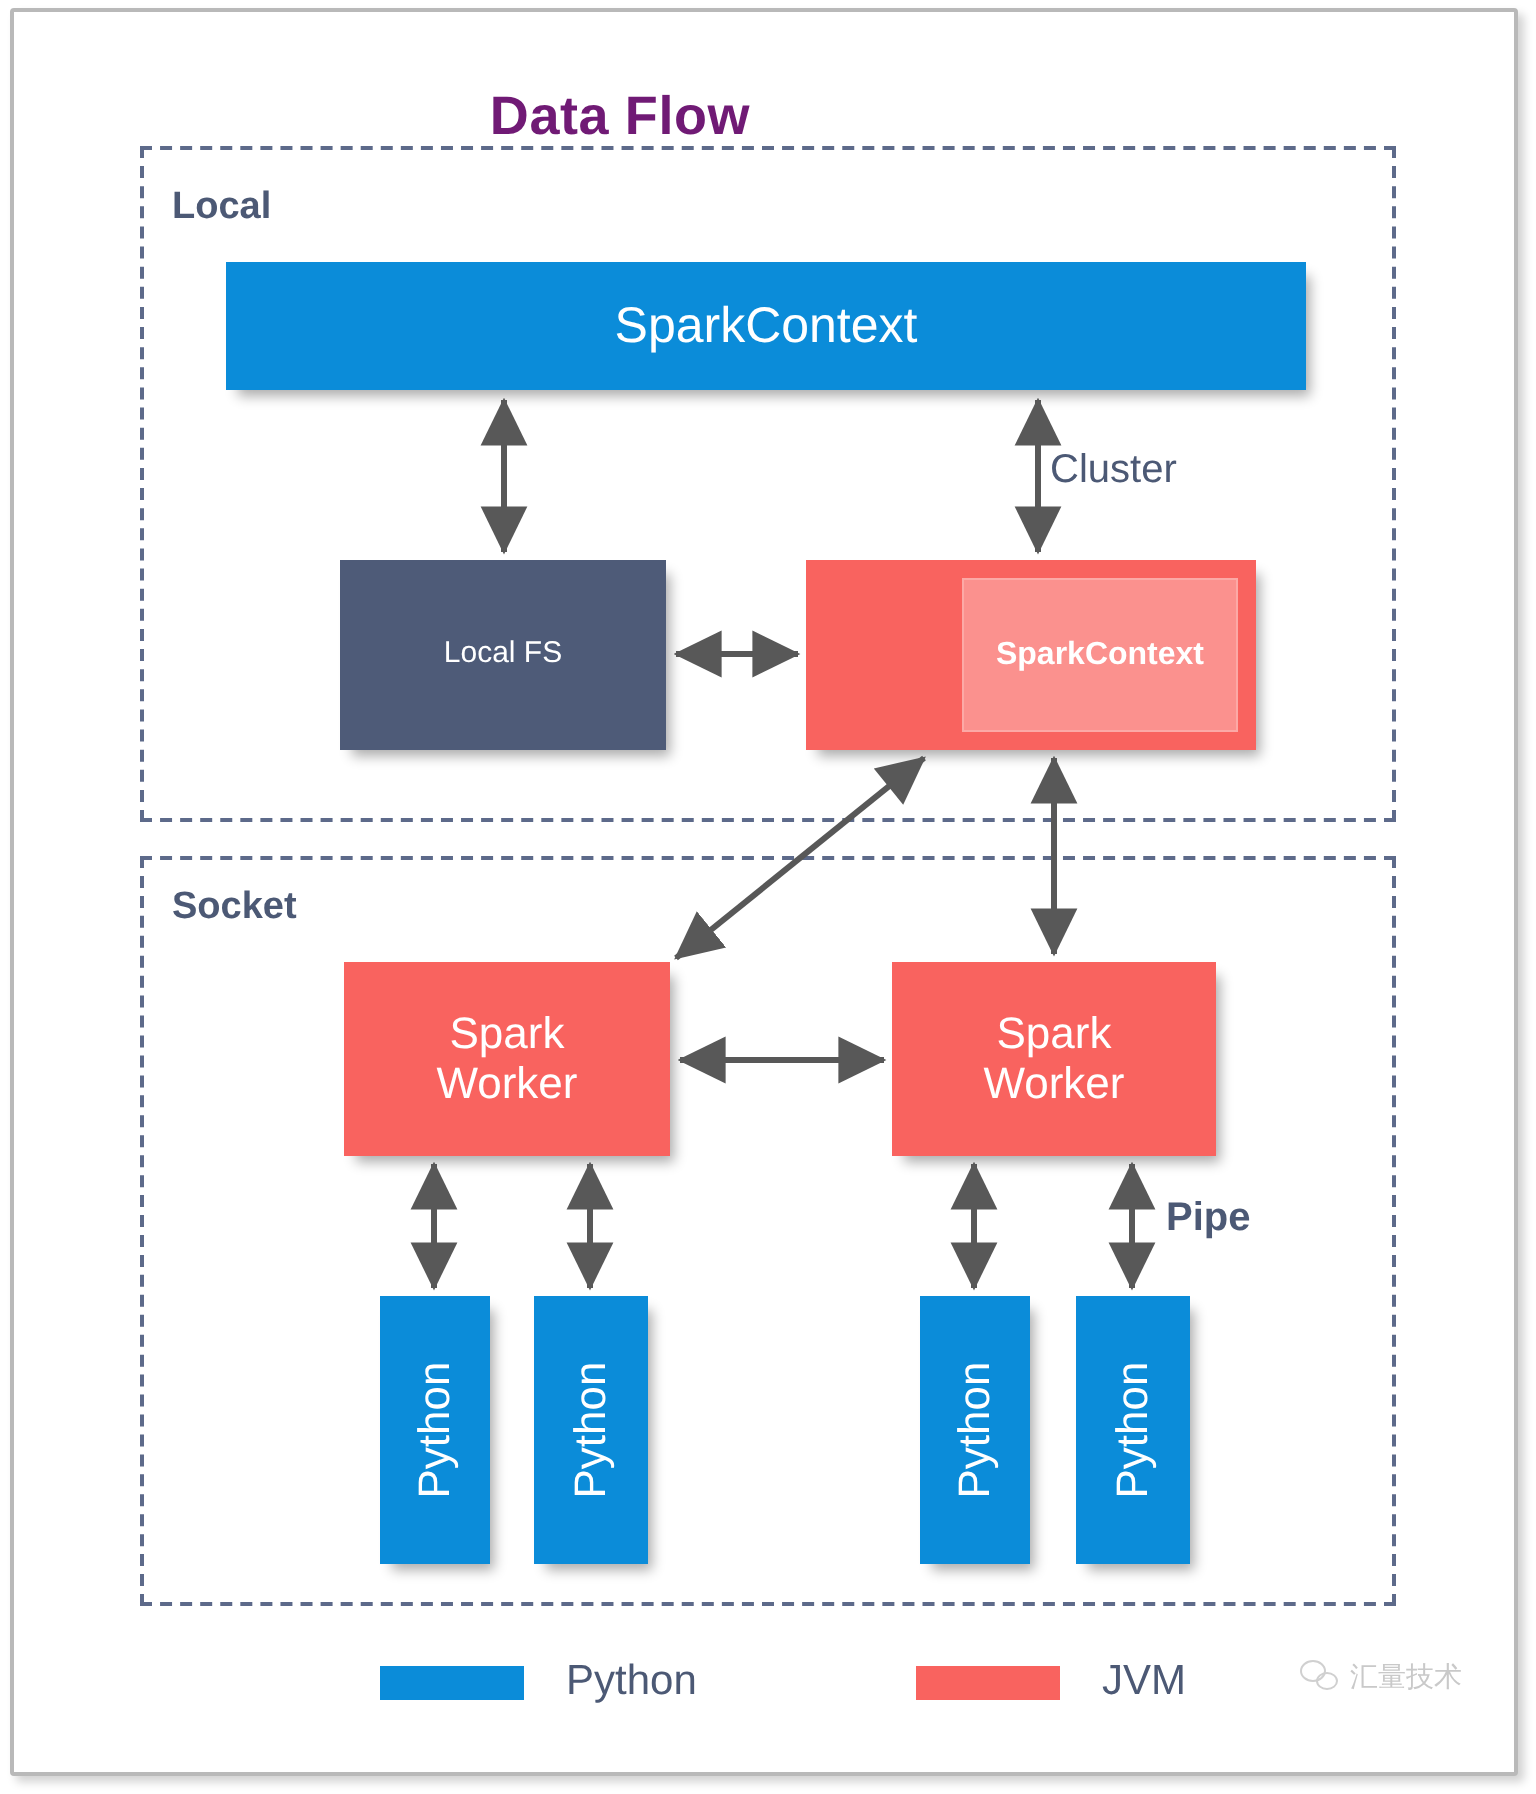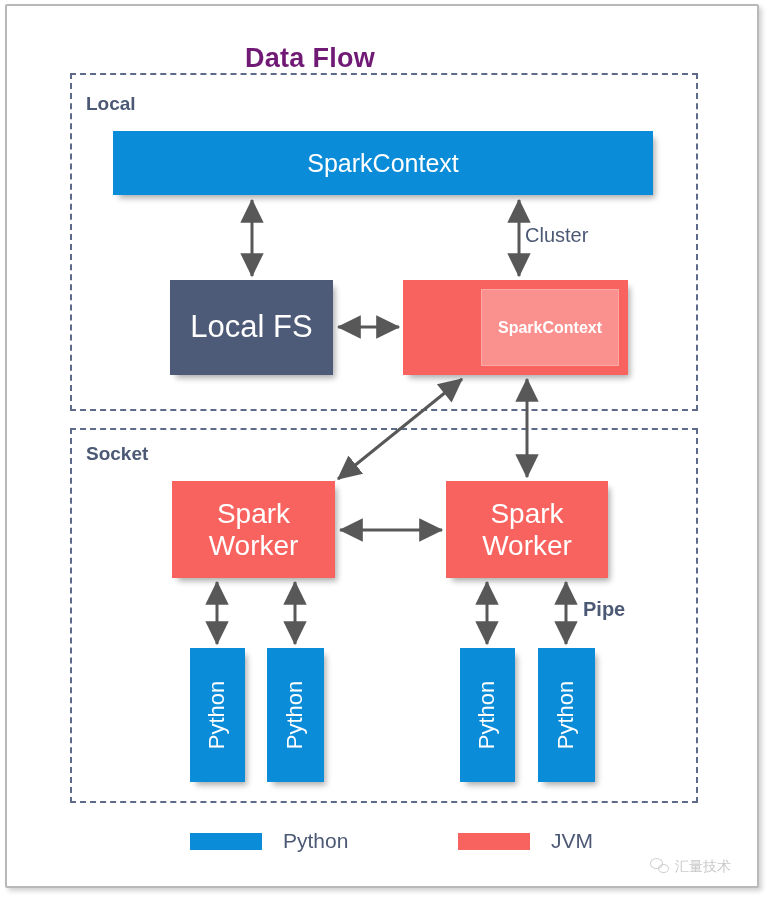--- a/index.html
+++ b/index.html
@@ -62,23 +62,23 @@
     color: #ffffff;
     text-align: center;
     box-shadow: 4px 5px 6px -2px rgba(0,0,0,0.33);
   }
   .node.blue { background: #0b8cd9; }
   .node.red  { background: #f9635f; }
   .node.slate{ background: #4e5b78; }
   .node-label { line-height: 1.12; pointer-events: none; }
 
   .sparkcontext-main .node-label { font-size: 25px; }
-  .localfs .node-label { font-size: 31px; }
+  .localfs .node-label { font-size: 15px; }
   .py4j-label { font-size: 23px; }
-  .worker .node-label { font-size: 28px; }
+  .worker .node-label { font-size: 22px; }
 
   
   .inner-sparkcontext {
     position: absolute;
     background: #fb918e;
     border: 1px solid #fca9a6;
     box-sizing: border-box;
     display: flex;
     align-items: center;
     justify-content: center;
@@ -243,18 +243,18 @@
       <line x1="566" y1="582" x2="566" y2="644" marker-start="url(#ah-start)" marker-end="url(#ah)"></line>
     </g>
   </svg>
 
   <div class="legend-swatch" style="left:190px; top:833px; background:#0b8cd9;"></div>
   <div class="legend-text" style="left:283px; top:829px;">Python</div>
 
   <div class="legend-swatch" style="left:458px; top:833px; background:#f9635f;"></div>
   <div class="legend-text" style="left:551px; top:829px;text-align:right;">JVM</div>
 
-  <div class="watermark" style="left:650px; top:858px;">
+  <div class="watermark" style="left:650px; top:830px;">
     <span class="wm-logo"></span>
     <span>汇量技术</span>
   </div>
 
 </div>
 
 </body></html>

